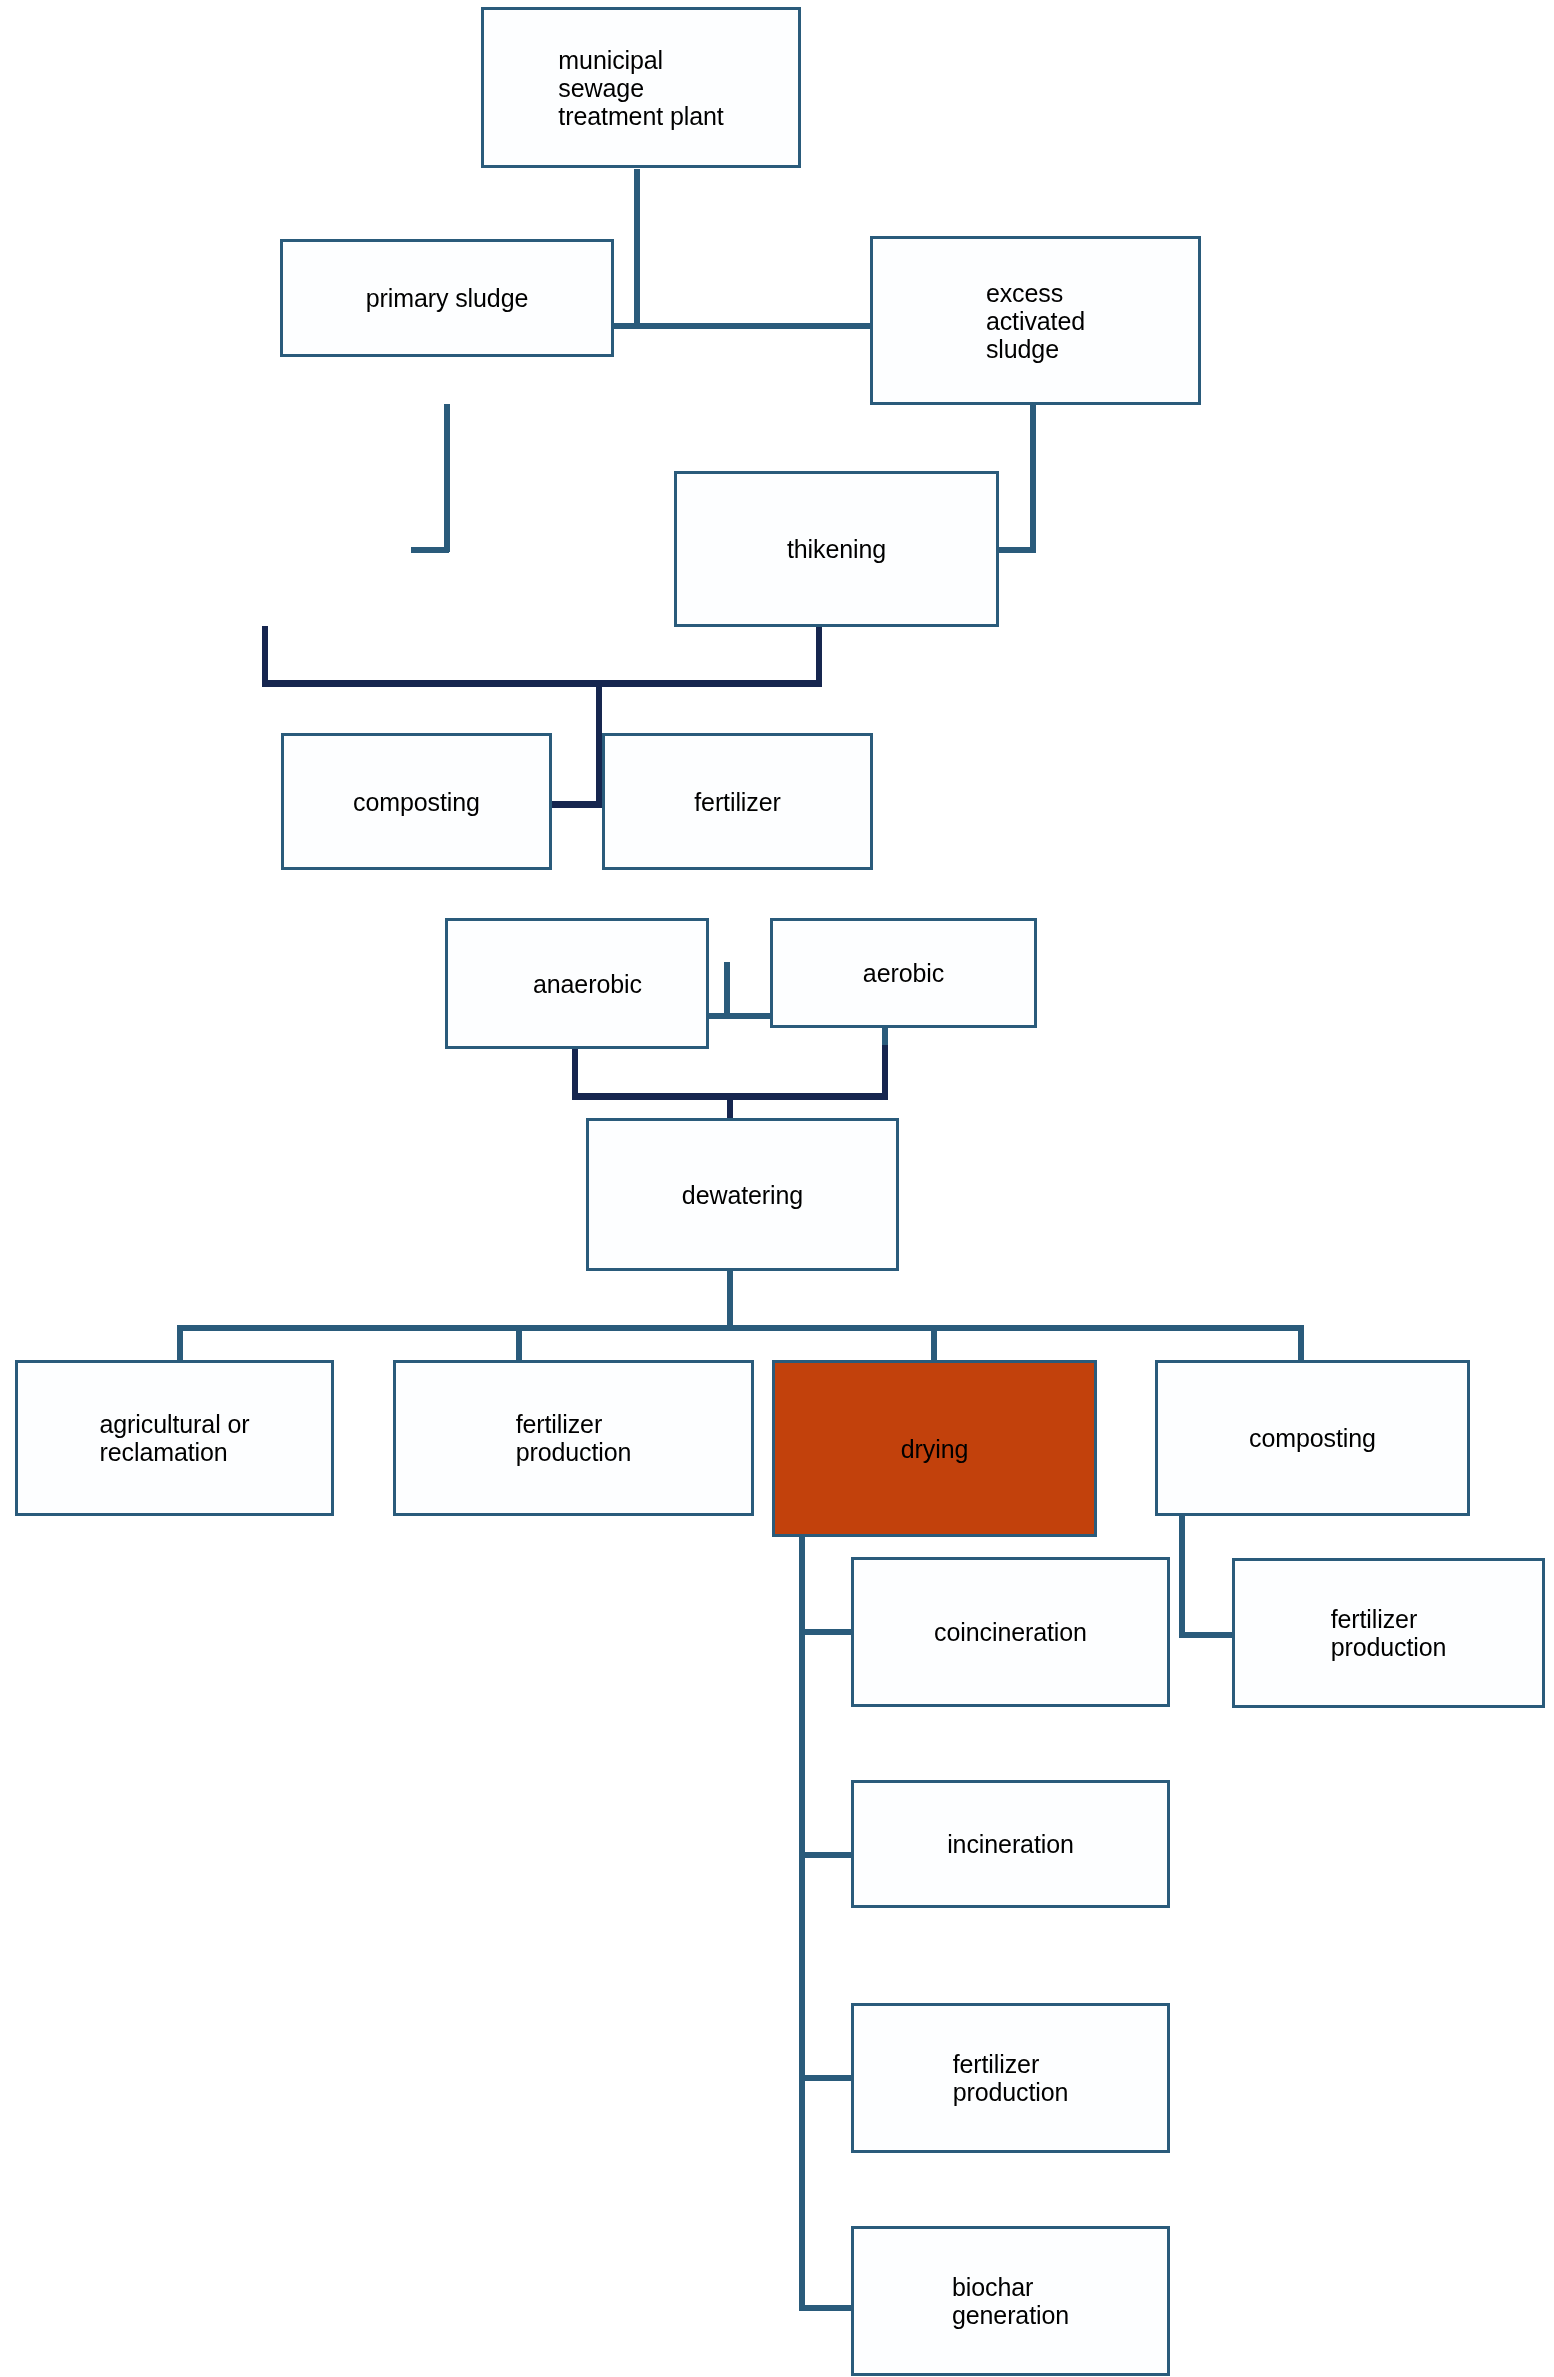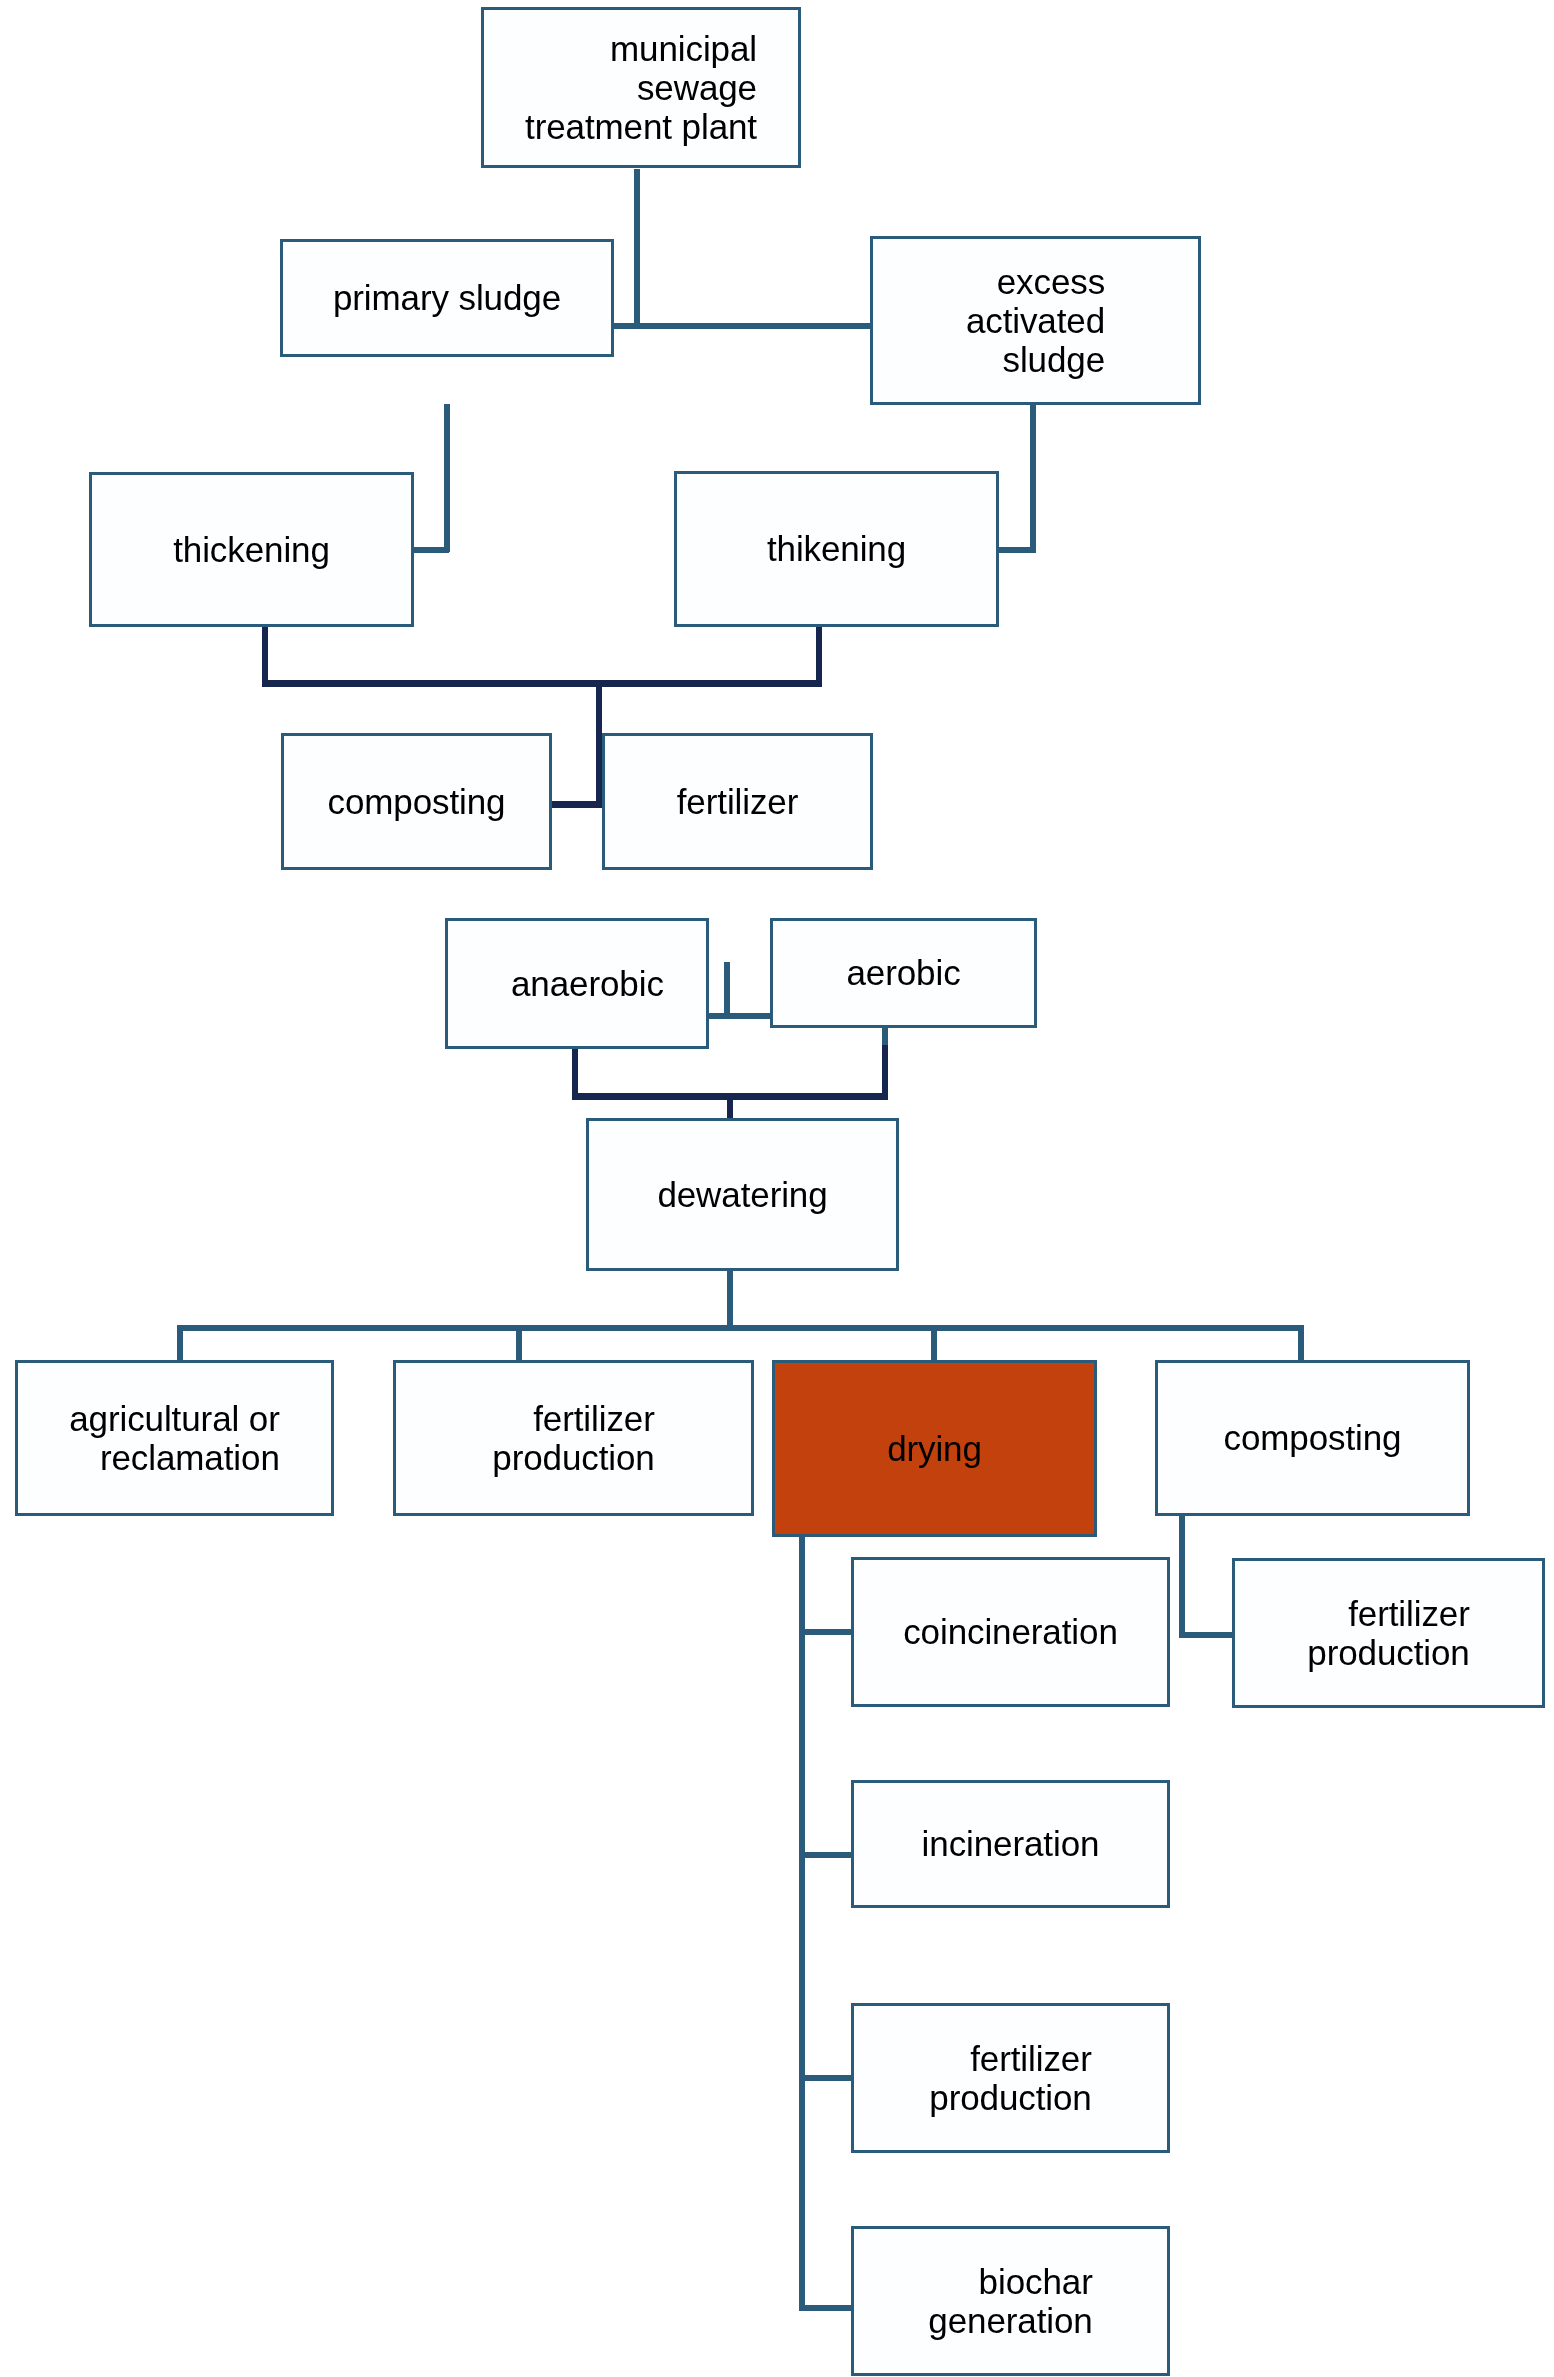--- a/index.html
+++ b/index.html
@@ -19,23 +19,23 @@
     overflow: hidden;
   }
   .node {
     position: absolute;
     box-sizing: border-box;
     border: 3.7px solid #2a5b7b;
     background: #fdfeff;
     display: flex;
     align-items: center;
     justify-content: center;
-    text-align: right;
+    text-align: left;
     color: #000000;
-    font-size: 35px;
+    font-size: 25px;
     line-height: 1.12;
     letter-spacing: -0.1px;
     padding: 2.5px 6.2px;
     z-index: 3;
   }
   .node .label {
     display: block;
     white-space: pre-line;
   }
   .conn {
@@ -107,23 +107,20 @@
   <div class="node" style="left: 280px; top: 239px; width: 334px; height: 118px; border-color: rgb(42, 91, 123); background: rgb(253, 254, 255); color: rgb(0, 0, 0);">
     <span class="label">primary sludge</span>
   </div>
 
   <div class="node" style="left: 870px; top: 236px; width: 331px; height: 169px; border-color: rgb(42, 91, 123); background: rgb(253, 254, 255); color: rgb(0, 0, 0);">
     <span class="label">excess
 activated
 sludge</span>
   </div>
 
-  <div class="node" style="left: 89px; top: 472px; width: 325px; height: 155px; border-color: rgb(42, 91, 123); background: rgb(253, 254, 255); color: rgb(0, 0, 0);">
-    <span class="label">thickening</span>
-  </div>
 
   <div class="node" style="left: 674px; top: 471px; width: 325px; height: 156px; border-color: rgb(42, 91, 123); background: rgb(253, 254, 255); color: rgb(0, 0, 0);">
     <span class="label">thikening</span>
   </div>
 
   <div class="node" style="left: 281px; top: 733px; width: 271px; height: 137px; border-color: rgb(42, 91, 123); background: rgb(253, 254, 255); color: rgb(0, 0, 0);">
     <span class="label">composting</span>
   </div>
 
   <div class="node" style="left: 602px; top: 733px; width: 271px; height: 137px; border-color: rgb(42, 91, 123); background: rgb(253, 254, 255); color: rgb(0, 0, 0);">

